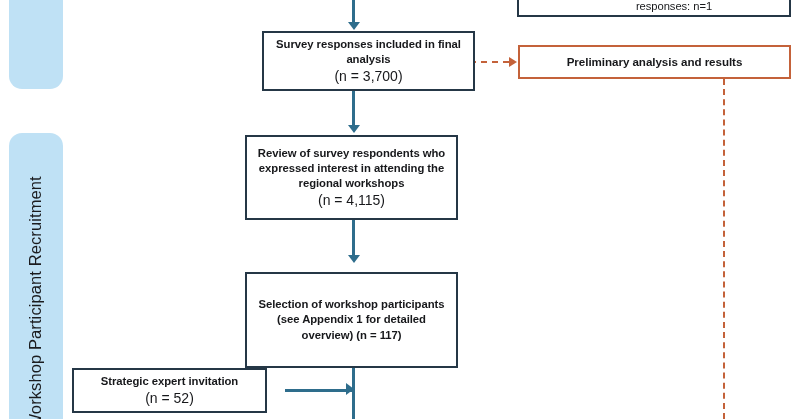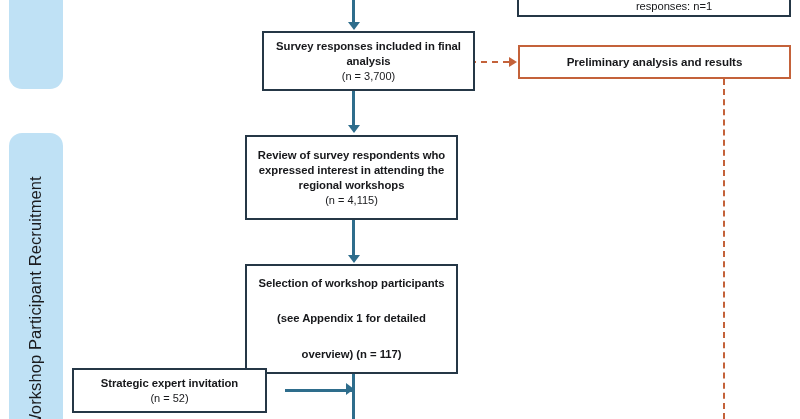--- a/index.html
+++ b/index.html
@@ -72,21 +72,21 @@
   }
   .box .ttl {
     font-weight: bold;
     font-size: 11.3px;
     line-height: 1.33;
     color: #17181b;
     letter-spacing: -0.05px;
   }
   .box .cnt {
     font-weight: 400;
-    font-size: 11px;
+    font-size: 14px;
     line-height: 1.33;
     color: #17181b;
   }
   .box .inline-cnt {
     font-weight: 700;
   }
 
   
   #box-excluded {
     left: 517px;
@@ -109,24 +109,23 @@
   #box-review {
     left: 245px;
     top: 135px;
     width: 213px;
     height: 85px;
     justify-content: center;
   }
 
   #box-selection {
     left: 245px;
-    top: 264px;
+    top: 272px;
     width: 213px;
-    height: 110px;
-    gap: 20px;
+    height: 96px;
   }
 
   #box-strategic {
     left: 72px;
     top: 368px;
     width: 195px;
     height: 45px;
   }
 
   #box-prelim {

